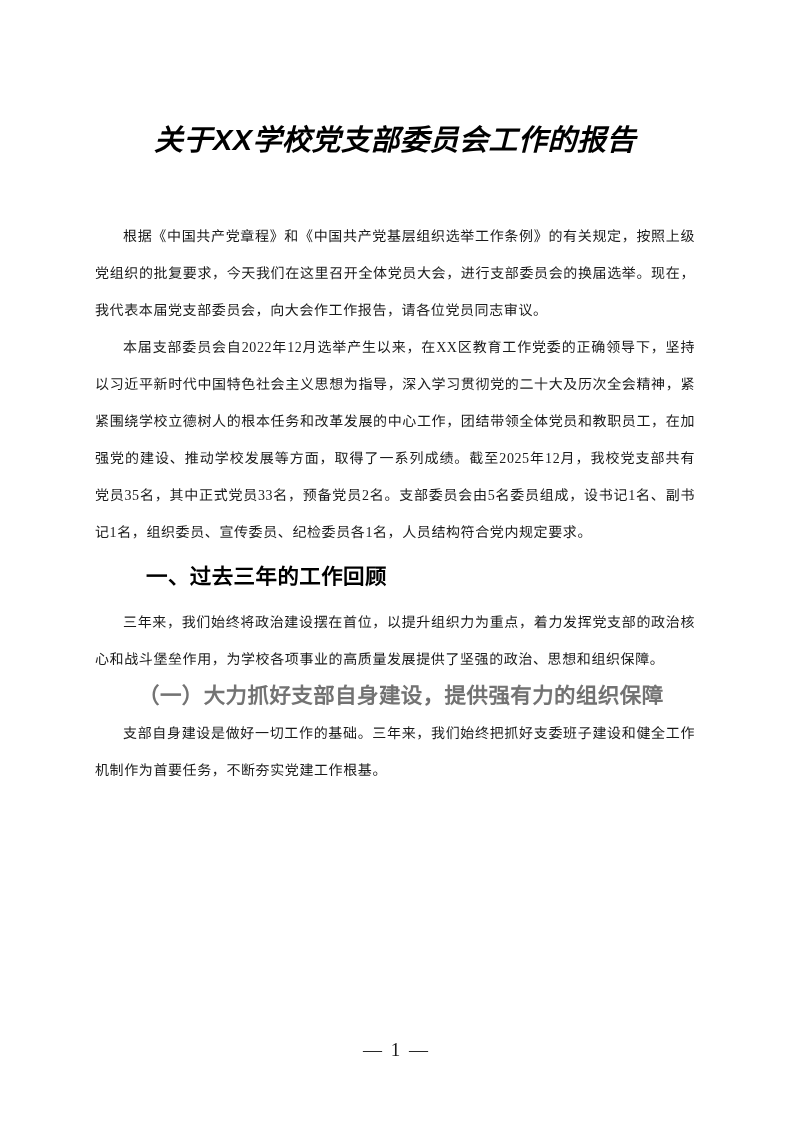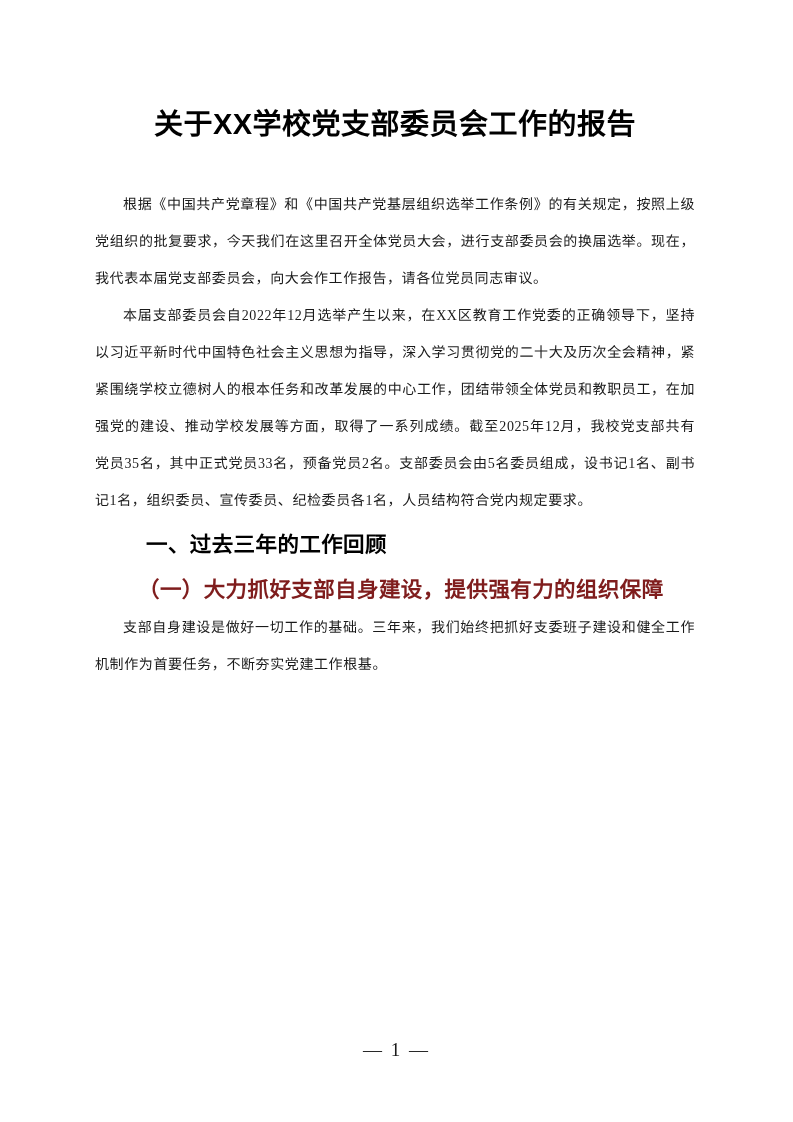--- a/index.html
+++ b/index.html
@@ -28,24 +28,25 @@
 
   
   .doc-title {
     font-family: "Liberation Sans", "DejaVu Sans", sans-serif;
     font-weight: bold;
     font-size: 29px;
     line-height: 40px;
     color: #000000;
     text-align: center;
     letter-spacing: 0.5px;
-    margin: 0;
+    margin: 16px;
     padding-top: 104px;
     padding-bottom: 0;
     white-space: nowrap;
+    font-style: italic;
   }
 
   .title-spacer {
     height: 42px;
   }
 
   
   .para {
     font-family: "Liberation Serif", "DejaVu Serif", serif;
     font-size: 14px;
@@ -70,21 +71,21 @@
     margin: 8px;
     letter-spacing: 0.4px;
   }
 
   
   .h2-cn {
     font-family: "Liberation Serif", "DejaVu Serif", serif;
     font-weight: bold;
     font-size: 21.5px;
     line-height: 37px;
-    color: #7f1d1d;
+    color: #737373;
     text-indent: 2em;
     margin: 0;
     letter-spacing: 0.4px;
   }
 
   
   .page-footer {
     position: absolute;
     left: 0;
     right: 0;
@@ -107,20 +108,21 @@
     <h1 class="doc-title">关于XX学校党支部委员会工作的报告</h1>
 
     <div class="title-spacer"></div>
 
     <p class="para">根据《中国共产党章程》和《中国共产党基层组织选举工作条例》的有关规定，按照上级党组织的批复要求，今天我们在这里召开全体党员大会，进行支部委员会的换届选举。现在，我代表本届党支部委员会，向大会作工作报告，请各位党员同志审议。</p>
 
     <p class="para">本届支部委员会自2022年12月选举产生以来，在XX区教育工作党委的正确领导下，坚持以习近平新时代中国特色社会主义思想为指导，深入学习贯彻党的二十大及历次全会精神，紧紧围绕学校立德树人的根本任务和改革发展的中心工作，团结带领全体党员和教职员工，在加强党的建设、推动学校发展等方面，取得了一系列成绩。截至2025年12月，我校党支部共有党员35名，其中正式党员33名，预备党员2名。支部委员会由5名委员组成，设书记1名、副书记1名，组织委员、宣传委员、纪检委员各1名，人员结构符合党内规定要求。</p>
 
     <p class="h1-cn">一、过去三年的工作回顾</p>
 
+    <p class="para">三年来，我们始终将政治建设摆在首位，以提升组织力为重点，着力发挥党支部的政治核心和战斗堡垒作用，为学校各项事业的高质量发展提供了坚强的政治、思想和组织保障。</p>
 
     <p class="h2-cn">（一）大力抓好支部自身建设，提供强有力的组织保障</p>
 
     <p class="para">支部自身建设是做好一切工作的基础。三年来，我们始终把抓好支委班子建设和健全工作机制作为首要任务，不断夯实党建工作根基。</p>
 
   </div>
 
   <div class="page-footer">— 1 —</div>
 
 </div>

